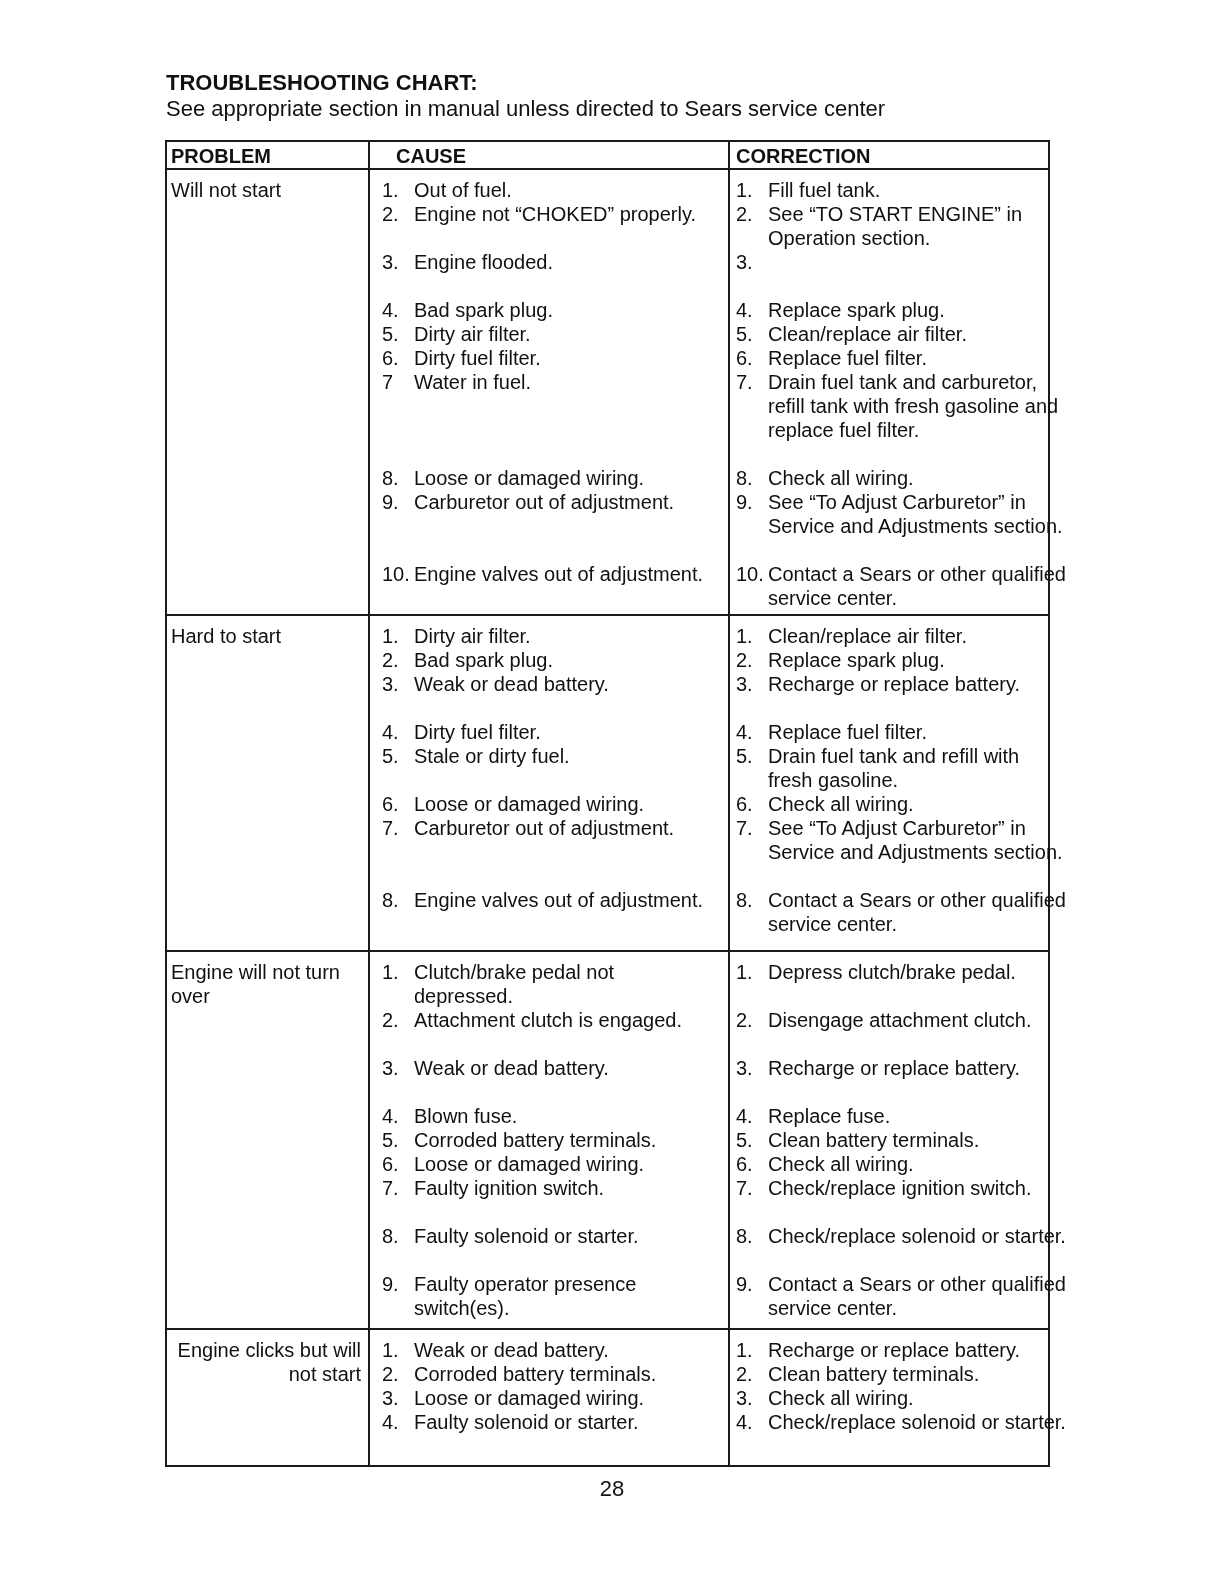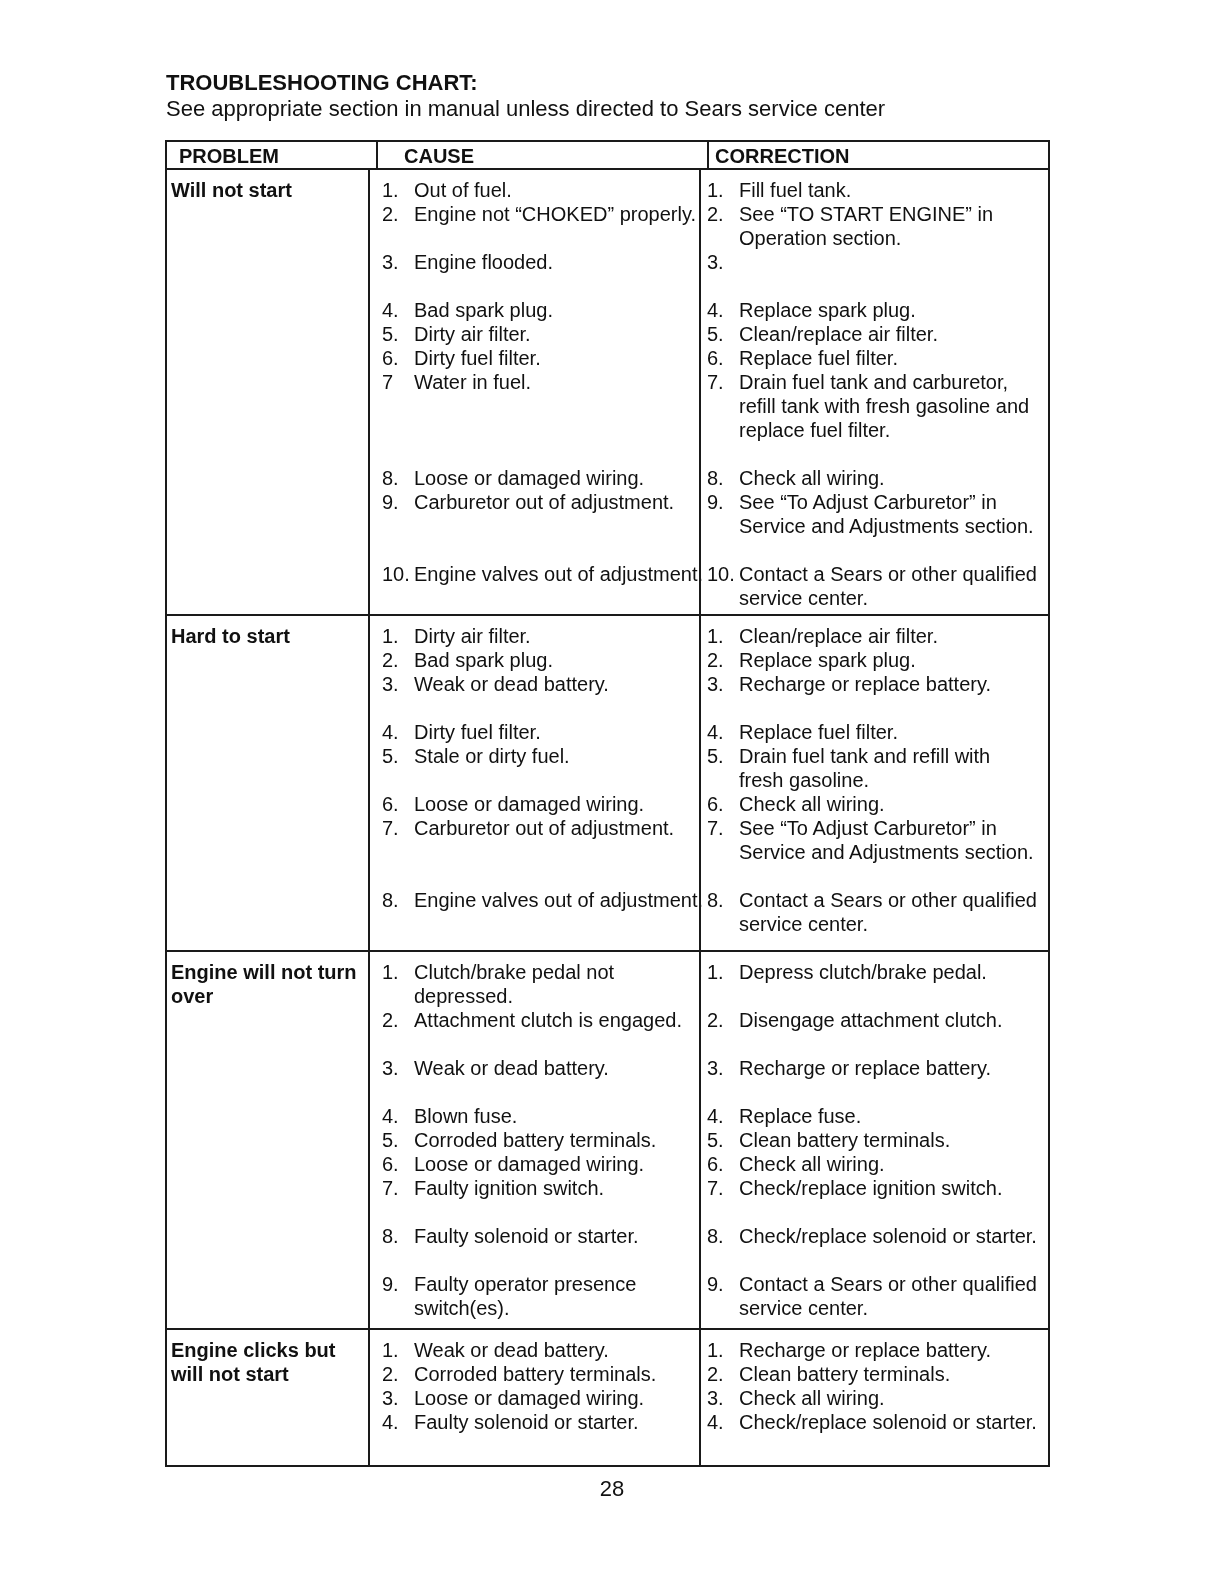--- a/index.html
+++ b/index.html
@@ -7,37 +7,37 @@
          font-family: "Liberation Sans", sans-serif; color: #111111; }
   .title { position: absolute; left: 166px; top: 70px; font-weight: bold; font-size: 22px; line-height: 26px; white-space: nowrap; }
   .subtitle { position: absolute; left: 166px; top: 96px; font-weight: normal; font-size: 22px; line-height: 26px; white-space: nowrap; }
   .table { position: absolute; left: 165px; top: 140px; width: 885px; height: 1327px;
            border: 2px solid #1a1a1a; box-sizing: border-box; }
   .row { position: absolute; left: 0; width: 100%; box-sizing: border-box; }
   .row.sep { border-top: 2px solid #1a1a1a; }
   .cell { position: absolute; top: 0; bottom: 0; box-sizing: border-box; }
   .c-problem { left: 0; width: 201px; padding-left: 4px; }
   .c-cause { left: 201px; width: 342px; border-left: 2px solid #1a1a1a; padding-left: 12px; }
-  .c-corr { left: 532px; width: 340px; border-left: 2px solid #1a1a1a; padding-left: 6px; }
+  .c-corr { left: 561px; width: 340px; border-left: 2px solid #1a1a1a; padding-left: 6px; }
   .hdr { font-weight: bold; font-size: 20px; line-height: 24px; padding-top: 2px; }
   .c-cause.hdr-cell { padding-left: 26px; }
-  .prob-label { font-weight: bold; font-size: 20px; line-height: 24px; padding-top: 8px; }
+  .prob-label { font-weight: normal; font-size: 20px; line-height: 24px; padding-top: 8px; }
   .items { padding-top: 8px; }
   .item { position: relative; font-size: 20px; line-height: 24px; padding-left: 32px; }
   .item .num { position: absolute; left: 0; top: 0; }
   .pagenum { position: absolute; left: 0; width: 1224px; top: 1476px; text-align: center; font-size: 22px; }
 </style>
 </head>
 <body>
 
 <div class="title">TROUBLESHOOTING CHART:</div>
 <div class="subtitle">See appropriate section in manual unless directed to Sears service center</div>
 
 <div class="table">
-  <div class="row header-row" style="top:0; height:26px;margin-left:8px;">
+  <div class="row header-row" style="top:0; height:26px;">
     <div class="cell c-problem hdr">PROBLEM</div>
     <div class="cell c-cause hdr hdr-cell">CAUSE</div>
     <div class="cell c-corr hdr">CORRECTION</div>
   </div>
   <div id="rows-container">
       <div class="row sep" style="top: 26px; height: 446px;">
         <div class="cell c-problem">
           <div class="prob-label" style="width: 190px;">Will not start</div>
         </div>
         <div class="cell c-cause">
@@ -124,21 +124,21 @@
             <div class="item" style="height: 24px;"><span class="num">5.</span><span class="txt">Clean battery terminals.</span></div>
             <div class="item" style="height: 24px;"><span class="num">6.</span><span class="txt">Check all wiring.</span></div>
             <div class="item" style="height: 48px;"><span class="num">7.</span><span class="txt">Check/replace ignition switch.</span></div>
             <div class="item" style="height: 48px;"><span class="num">8.</span><span class="txt">Check/replace solenoid or starter.</span></div>
             <div class="item" style="height: 48px;"><span class="num">9.</span><span class="txt">Contact a Sears or other qualified service center.</span></div>
           </div>
         </div>
       </div>
       <div class="row sep" style="top: 1186px; height: 137px;">
         <div class="cell c-problem">
-          <div class="prob-label" style="width: 190px;">Engine clicks but will not start</div>
+          <div class="prob-label" style="width: 190px; text-align: right;">Engine clicks but will not start</div>
         </div>
         <div class="cell c-cause">
           <div class="items">
             <div class="item" style="height: 24px;"><span class="num">1.</span><span class="txt">Weak or dead battery.</span></div>
             <div class="item" style="height: 24px;"><span class="num">2.</span><span class="txt">Corroded battery terminals.</span></div>
             <div class="item" style="height: 24px;"><span class="num">3.</span><span class="txt">Loose or damaged wiring.</span></div>
             <div class="item" style="height: 48px;"><span class="num">4.</span><span class="txt">Faulty solenoid or starter.</span></div>
           </div>
         </div>
         <div class="cell c-corr">

